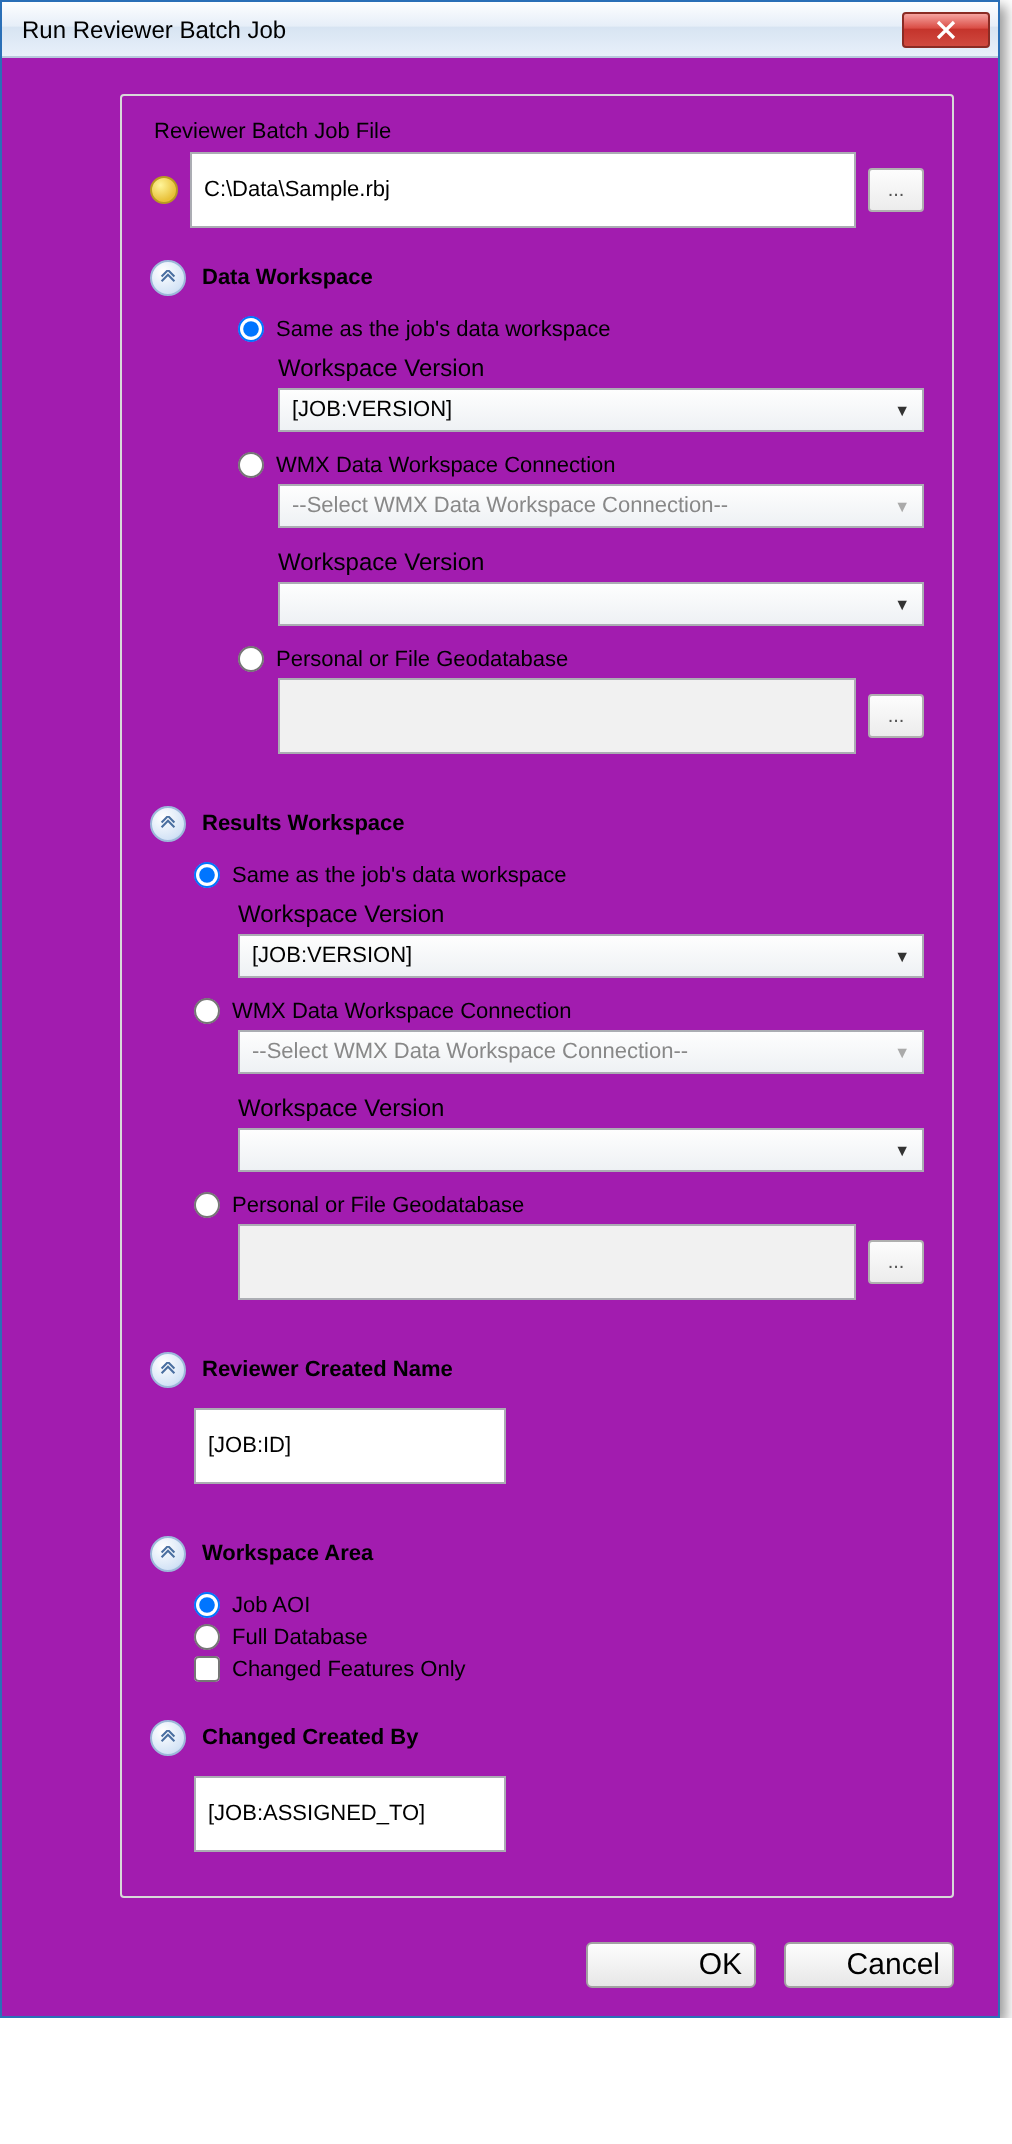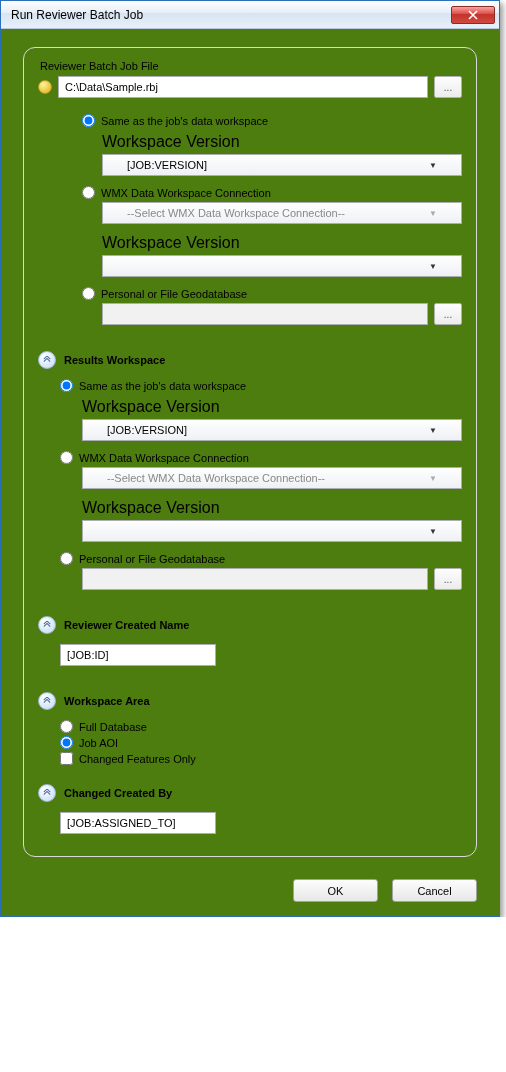--- a/index.html
+++ b/index.html
@@ -1,46 +1,46 @@
 <!DOCTYPE html>
 <html><head>
 <meta charset="utf-8">
 <style>
   * { box-sizing: border-box; font-family: "Segoe UI", Tahoma, sans-serif; }
   body { margin: 0; background: #fff; width: 506px; }
-  .window { width: 500px; border: 1px solid #2a6fb7; background: #4d7c0f; box-shadow: 3px 3px 6px rgba(0,0,0,0.4); position: relative; }
+  .window { width: 500px; border: 1px solid #2a6fb7; background: #a21caf; box-shadow: 3px 3px 6px rgba(0,0,0,0.4); position: relative; }
   .titlebar { height: 28px; background: linear-gradient(to bottom, #fdfeff, #e6eef8 45%, #d7e4f2 46%, #e8f0fa); border-bottom: 1px solid #b8c8dc; display: flex; align-items: center; padding: 0 4px 0 10px; }
   .titlebar-text { font-size: 12px; color: #000; flex: 1; }
   .close-btn { width: 44px; height: 18px; background: linear-gradient(to bottom, #f5a3a0, #d94b43 45%, #c4332b 46%, #d0493f); border: 1px solid #8a2b24; border-radius: 2px; display: flex; align-items: center; justify-content: center; color: #fff; font-size: 10px; font-weight: bold; cursor: pointer; }
   .content { padding: 18px 22px 12px 22px; }
-  .inner-panel { border: 1px solid #d8d8d8; border-radius: 12px; padding: 12px 14px; }
+  .inner-panel { border: 1px solid #d8d8d8; border-radius: 2px; padding: 12px 14px; margin-left: 37px; }
   .group-label { font-size: 11px; color: #000; margin: 0 0 4px 2px; }
   .file-row { display: flex; align-items: center; gap: 6px; margin-bottom: 16px; }
   .yellow-icon { width: 14px; height: 14px; display: inline-block; border-radius: 50%; background: radial-gradient(circle at 35% 30%, #fff59a, #e8c038 70%); border: 1px solid #b89a20; flex-shrink: 0; }
-  .text-input { flex: 1; height: 22px; border: 1px solid #abadb3; background: #fff; font-size: 11px; padding: 0 6px; color: #000; }
+  .text-input { flex: 1; height: 38px; border: 1px solid #abadb3; background: #fff; font-size: 11px; padding: 0 6px; color: #000; }
   .text-input.disabled { background: #f1f1f1; color: #6b6b6b; }
   .browse-btn { width: 28px; height: 22px; border: 1px solid #b0b0b0; background: linear-gradient(to bottom, #fdfdfd, #ececec); border-radius: 2px; display: flex; align-items: center; justify-content: center; font-size: 10px; color: #555; cursor: pointer; }
   .section-header { display: flex; align-items: center; gap: 8px; margin: 4px 0 10px 0; }
   .collapse-circle { width: 18px; height: 18px; border-radius: 50%; background: radial-gradient(circle at 35% 30%, #ffffff, #d5e4f6 70%, #b9d0ec); border: 1px solid #9db9da; display: flex; align-items: center; justify-content: center; cursor: pointer; flex-shrink: 0; }
   .collapse-circle svg { width: 8px; height: 8px; }
   .section-title { font-size: 11px; font-weight: bold; color: #000; }
   .row { display: flex; align-items: center; gap: 6px; margin: 3px 0; font-size: 11px; color: #000; }
   .indent1 { padding-left: 22px; }
   .indent2 { padding-left: 44px; }
   input[type="checkbox"], input[type="radio"] { margin: 0; width: 13px; height: 13px; }
-  .field-label { font-size: 16px; color: #000; margin: 6px 0 3px 0; }
-  .select { height: 22px; border: 1px solid #abadb3; background: linear-gradient(to bottom, #fefefe, #eef1f4); font-size: 11px; padding: 0 24px; display: flex; align-items: center; justify-content: space-between; cursor: pointer; }
+  .field-label { font-size: 12px; color: #000; margin: 6px 0 3px 0; }
+  .select { height: 22px; border: 1px solid #abadb3; background: linear-gradient(to bottom, #fefefe, #eef1f4); font-size: 11px; padding: 0 6px; display: flex; align-items: center; justify-content: space-between; cursor: pointer; }
   .select.disabled { color: #888; cursor: default; }
   .select .chev { font-size: 8px; color: #333; }
   .select.disabled .chev { color: #aaa; }
   .field-row { margin-top: 2px; margin-bottom: 10px; }
   .field-with-btn { display: flex; gap: 6px; align-items: center; }
   .spacer { height: 12px; }
   .footer { display: flex; justify-content: flex-end; gap: 14px; padding: 10px 22px 14px; }
-  .dlg-btn { width: 85px; height: 23px; border: 1px solid #a2a2a2; background: linear-gradient(to bottom, #fdfdfd, #e7e7e7); border-radius: 3px; font-size: 11px; color: #000; cursor: pointer; }
+  .dlg-btn { width: 85px; height: 23px; border: 1px solid #a2a2a2; background: linear-gradient(to bottom, #fdfdfd, #e7e7e7); border-radius: 3px; font-size: 15px; color: #000; cursor: pointer; text-align: right; }
 </style>
 </head>
 <body>
 
 <div class="window">
   <div class="titlebar">
     <span class="titlebar-text">Run Reviewer Batch Job</span>
     <div class="close-btn">
       <svg viewBox="0 0 10 10" width="10" height="10">
           <path d="M1 1 L9 9 M9 1 L1 9" stroke="#fff" stroke-width="1.6"></path>
@@ -51,20 +51,28 @@
   <div class="content">
     <div class="inner-panel">
 
       <div class="group-label">Reviewer Batch Job File</div>
       <div class="file-row">
         <span class="yellow-icon"></span>
         <input class="text-input" type="text" value="C:\Data\Sample.rbj" style="">
         <div class="browse-btn">...</div>
       </div>
 
+      <div class="section-header">
+        <div class="collapse-circle">
+          <svg viewBox="0 0 10 10">
+              <path d="M1 7 L5 3 L9 7 M1 4 L5 0 L9 4" stroke="#4a6fa0" stroke-width="1.3" fill="none"></path>
+            </svg>
+        </div>
+        <span class="section-title">Data Workspace</span>
+      </div>
 
 
       <div class="row indent2">
         <input type="radio" name="dw" checked="" style="">
         <span>Same as the job's data workspace</span>
       </div>
       <div class="indent2" style="padding-left:64px;">
         <div class="field-label">Workspace Version</div>
         <div class="select field-row">
           <span>[JOB:VERSION]</span>
@@ -167,26 +175,26 @@
 
       <div class="section-header">
         <div class="collapse-circle">
           <svg viewBox="0 0 10 10">
               <path d="M1 7 L5 3 L9 7 M1 4 L5 0 L9 4" stroke="#4a6fa0" stroke-width="1.3" fill="none"></path>
             </svg>
         </div>
         <span class="section-title">Workspace Area</span>
       </div>
       <div class="row indent1">
+        <input type="radio" name="aa" checked="" style="">
+        <span>Job AOI</span>
+      </div>
+      <div class="row indent1">
         <input type="radio" name="aa" style="">
         <span>Full Database</span>
-      </div>
-      <div class="row indent1">
-        <input type="radio" name="aa" checked="" style="">
-        <span>Job AOI</span>
       </div>
       <div class="row indent1">
         <input type="checkbox" style="">
         <span>Changed Features Only</span>
       </div>
 
       <div class="spacer"></div>
 
       <div class="section-header">
         <div class="collapse-circle">

